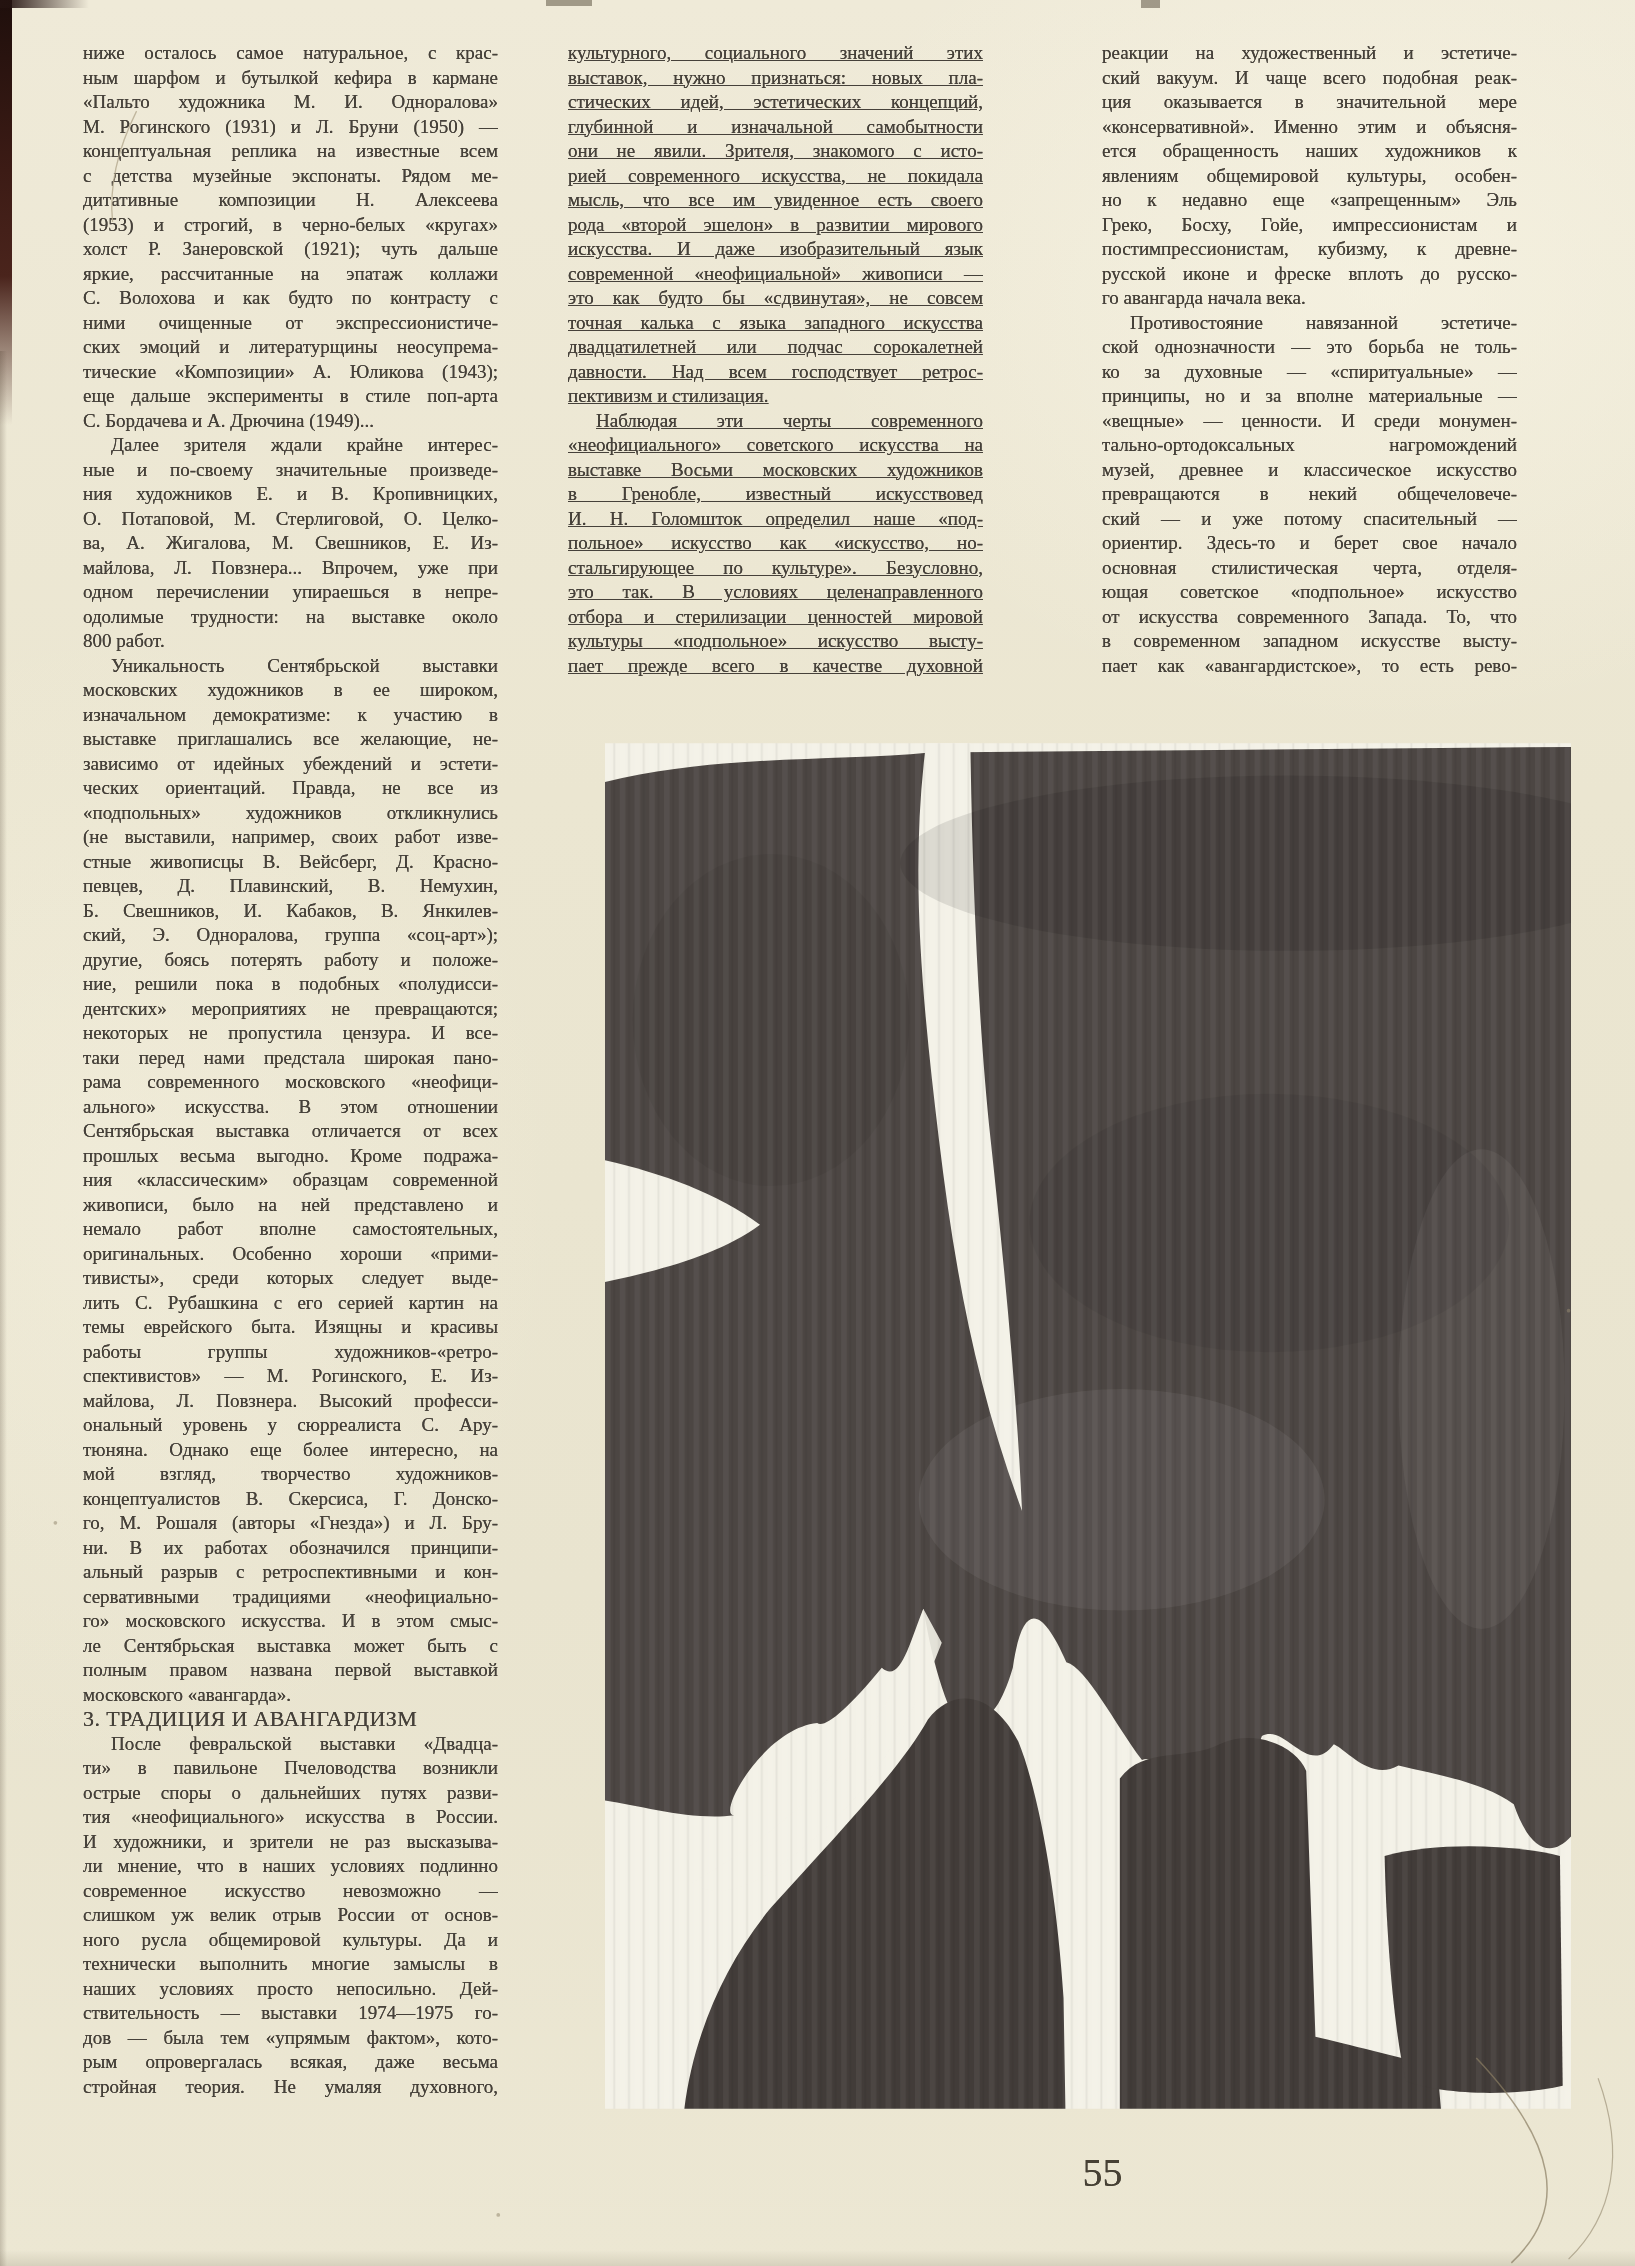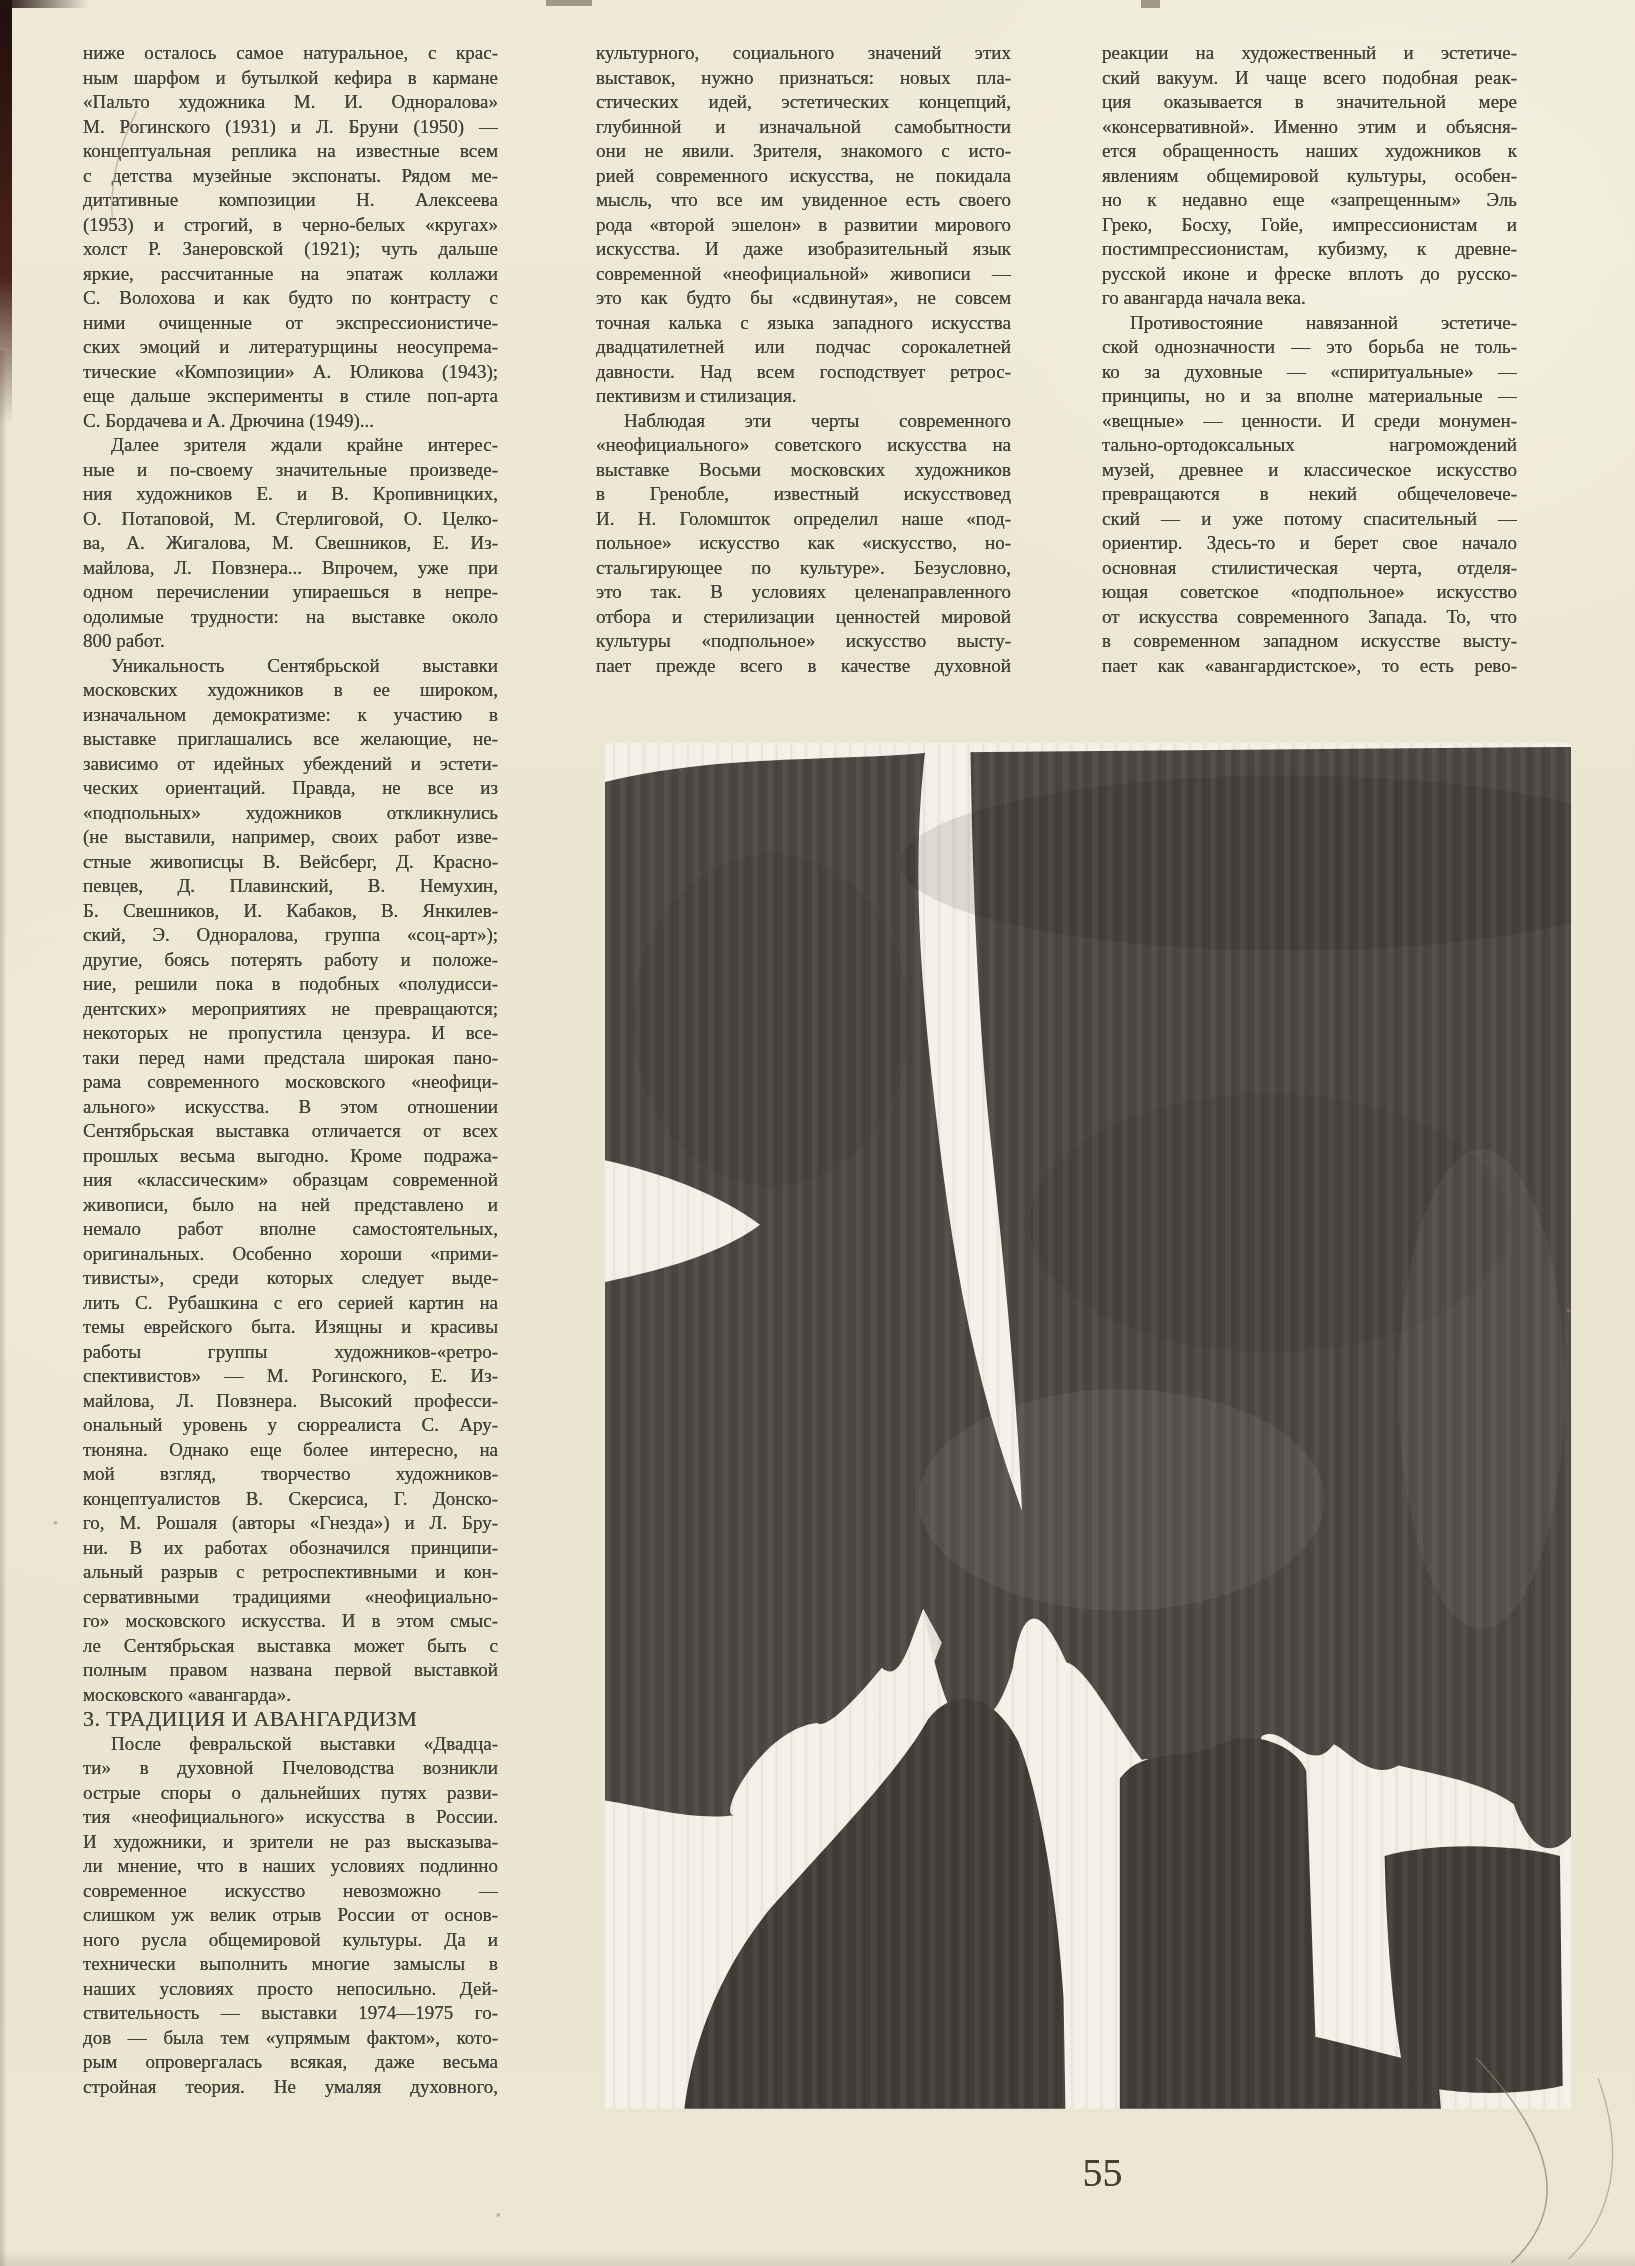--- a/index.html
+++ b/index.html
@@ -24,21 +24,21 @@
     height:24.5px;line-height:24.5px;
     text-align:justify;text-align-last:justify;
     white-space:normal;overflow:hidden;
   }
   .line.end{text-align-last:left;}
   .line.ind{padding-left:28px;}
   .line.head{
     text-align-last:left;font-size:22px;letter-spacing:0.4px;
   }
   #col-left{left:83px;top:41px;}
-  #col-mid{left:596px;top:41px;}
+  #col-mid{left:568px;top:41px;text-decoration:underline;}
   #col-right{left:1102px;top:41px;}
   #artwork{
     position:absolute;left:605px;top:743px;width:966px;height:1366px;
   }
   #page-number{
     position:absolute;left:1061px;top:2149px;width:83px;
     text-align:center;font-size:40px;color:#474135;
     text-shadow:0 0 0.4px #474135;
   }
   #left-strip{
@@ -137,21 +137,21 @@
       <div class="line">го, М. Рошаля (авторы «Гнезда») и Л. Бру-</div>
       <div class="line">ни. В их работах обозначился принципи-</div>
       <div class="line">альный разрыв с ретроспективными и кон-</div>
       <div class="line">сервативными традициями «неофициально-</div>
       <div class="line">го» московского искусства. И в этом смыс-</div>
       <div class="line">ле Сентябрьская выставка может быть с</div>
       <div class="line">полным правом названа первой выставкой</div>
       <div class="line end">московского «авангарда».</div>
       <div class="line end head">3. ТРАДИЦИЯ И АВАНГАРДИЗМ</div>
       <div class="line ind">После февральской выставки «Двадца-</div>
-      <div class="line">ти» в духовной Пчеловодства возникли</div>
+      <div class="line">ти» в павильоне Пчеловодства возникли</div>
       <div class="line">острые споры о дальнейших путях разви-</div>
       <div class="line">тия «неофициального» искусства в России.</div>
       <div class="line">И художники, и зрители не раз высказыва-</div>
       <div class="line">ли мнение, что в наших условиях подлинно</div>
       <div class="line">современное искусство невозможно —</div>
       <div class="line">слишком уж велик отрыв России от основ-</div>
       <div class="line">ного русла общемировой культуры. Да и</div>
       <div class="line">технически выполнить многие замыслы в</div>
       <div class="line">наших условиях просто непосильно. Дей-</div>
       <div class="line">ствительность — выставки 1974—1975 го-</div>

